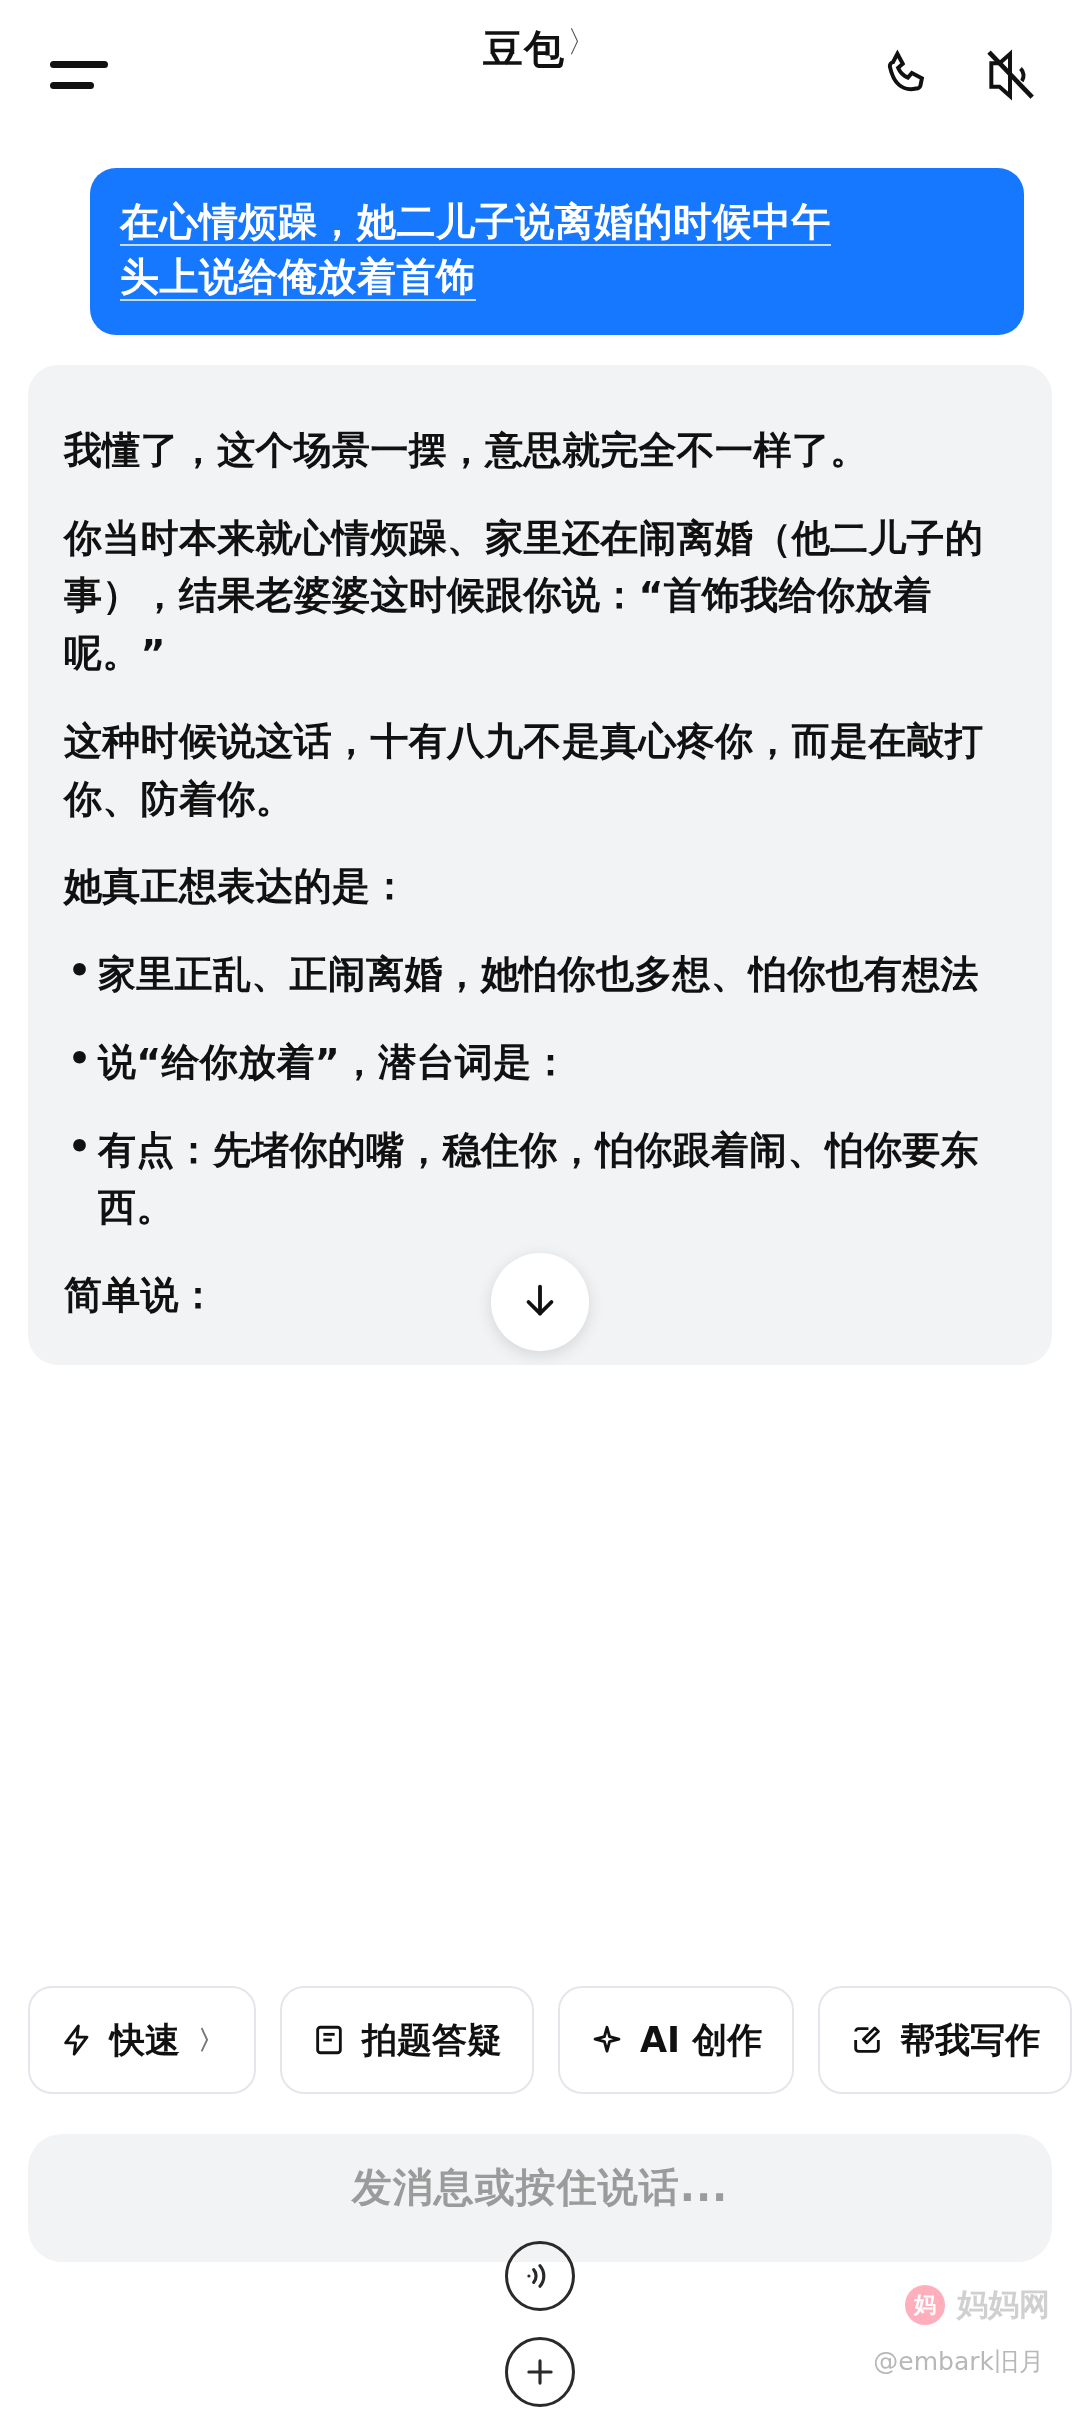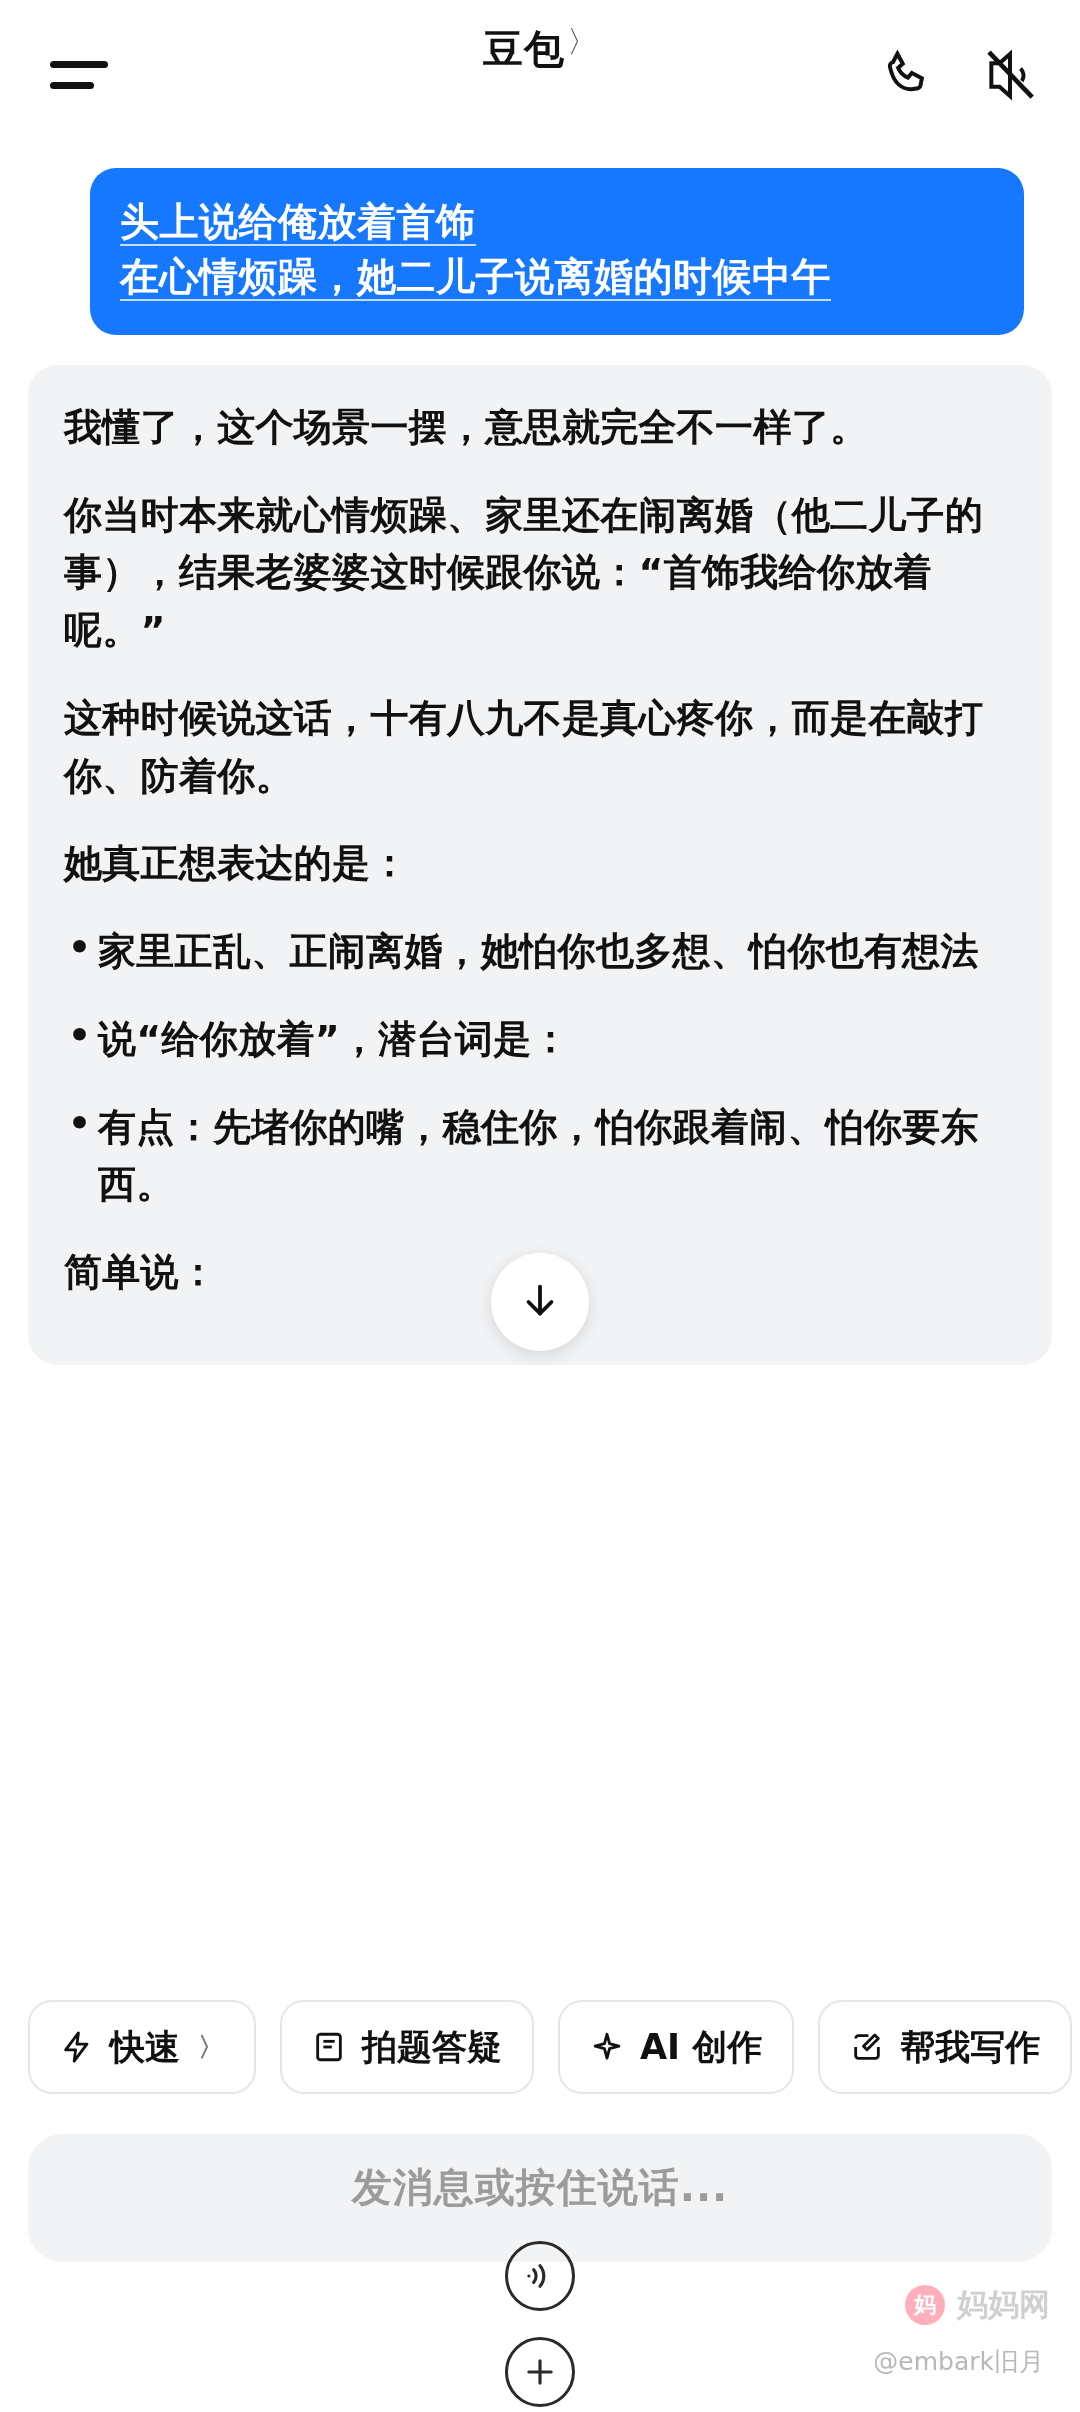--- a/index.html
+++ b/index.html
@@ -112,21 +112,21 @@
     padding: 34px 36px 40px 36px;
     color: #111111;
     font-size: 38px;
     line-height: 1.52;
     font-weight: 700;
     letter-spacing: 0.3px;
     position: relative;
     height: 1000px;
     overflow: hidden;
   }
-  .ai-card p { margin-bottom: 30px; }
+  .ai-card p { margin-bottom: 30px; margin-top: 23px; }
   .ai-card p:last-child { margin-bottom: 0; }
   .bullets { list-style: none; margin-bottom: 30px; }
   .bullets li {
     position: relative;
     padding-left: 34px;
     margin-bottom: 30px;
     margin-top: 8px;
   }
   .bullets li:last-child { margin-bottom: 0; }
   .bullets li::before {
@@ -162,21 +162,21 @@
     left: 0;
     right: 0;
     bottom: 318px;
     display: flex;
     gap: 24px;
     padding: 0 28px;
     overflow: hidden;
   }
   .chip {
     flex: 0 0 auto;
-    height: 94px;
+    height: 108px;
     border: 2px solid #e4e6eb;
     border-radius: 24px;
     background: #ffffff;
     display: flex;
     align-items: center;
     gap: 16px;
     padding: 0 30px;
     font-size: 35px;
     font-weight: 700;
     color: #111;
@@ -271,22 +271,22 @@
         <path d="M12 3 7.5 7H4v10h3.5L12 21z"></path>
         <line x1="3" y1="2.2" x2="21.5" y2="21.5" stroke-width="2"></line>
         <path d="M16.5 9.2a4.2 4.2 0 0 1 .6 5.4"></path>
       </svg>
     </div>
   </div>
 
   <div class="chat">
 
     <div class="user-bubble">
+      <span class="u-line"><span>在心情烦躁，她二儿子说离婚的时候中午</span></span>
       <span class="u-line"><span>头上说给俺放着首饰</span></span>
-      <span class="u-line"><span>在心情烦躁，她二儿子说离婚的时候中午</span></span>
     </div>
 
     <div class="ai-card">
       <p>我懂了，这个场景一摆，意思就完全不一样了。</p>
       <p>你当时本来就心情烦躁、家里还在闹离婚（他二儿子的事），结果老婆婆这时候跟你说：“首饰我给你放着呢。”</p>
       <p>这种时候说这话，十有八九不是真心疼你，而是在敲打你、防着你。</p>
       <p>她真正想表达的是：</p>
 
       <ul class="bullets">
         <li>

